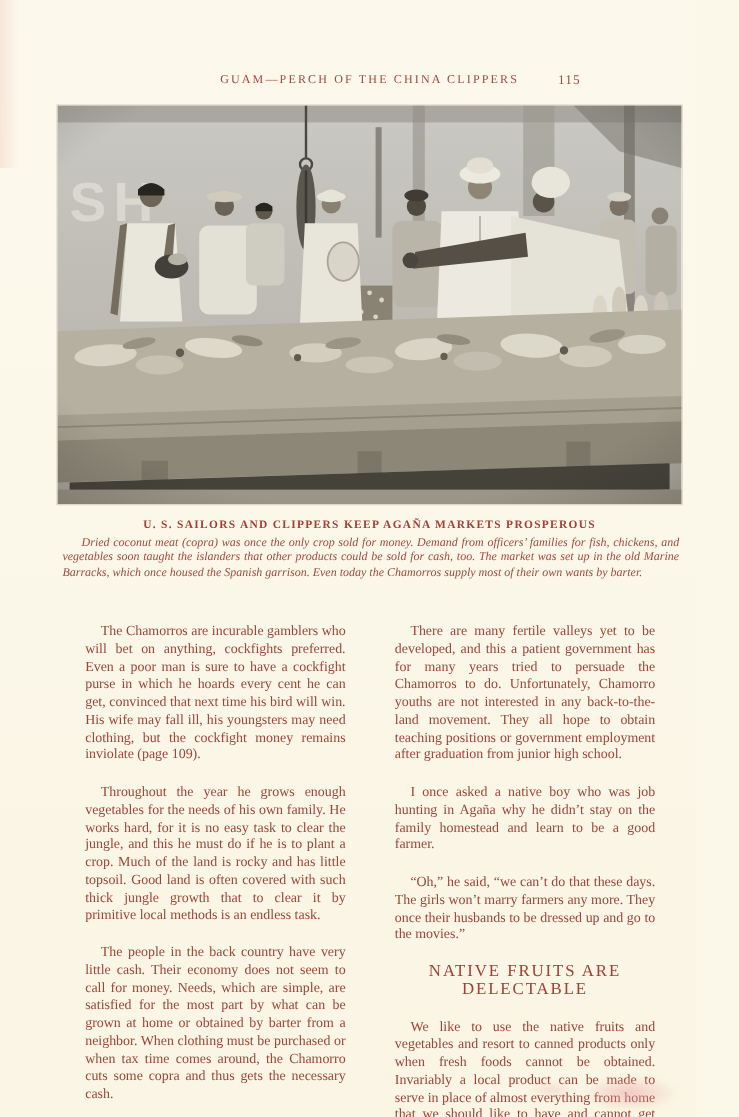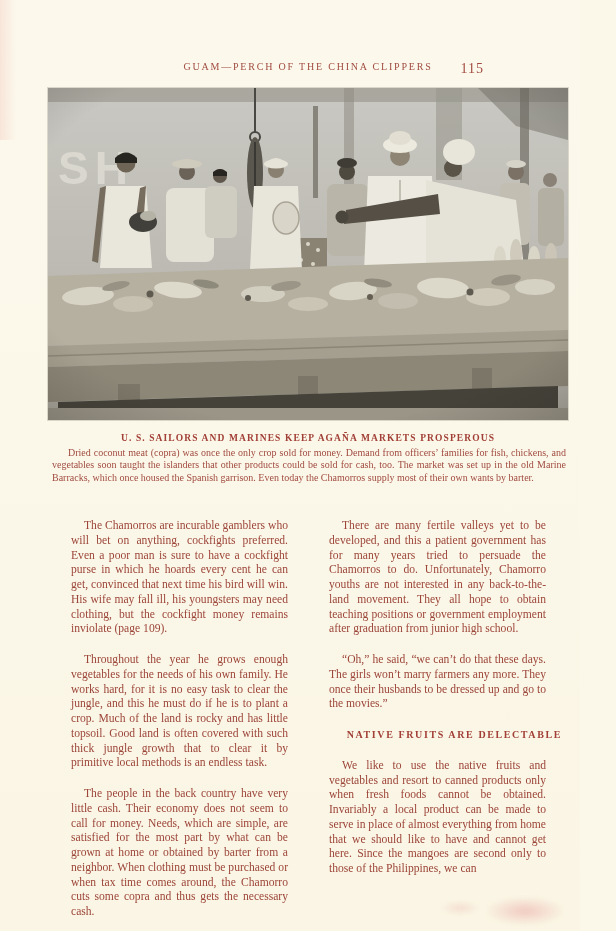--- a/index.html
+++ b/index.html
@@ -33,21 +33,21 @@
     pointer-events: none;
   }
   .running-head {
     position: absolute; top: 61px; left: 48px; width: 520px;
     text-align: center;
     font-size: 10px; letter-spacing: 1.8px;
     color: #a14b40;
   }
   .folio {
     position: absolute; top: 61px; right: 96px;
-    font-size: 14px; letter-spacing: 1px;
+    font-size: 11px; letter-spacing: 1px;
     color: #a14b40;
   }
   .photo {
     position: absolute; top: 88px; left: 48px; width: 520px; height: 332px;
     margin: 0; padding: 0;
     box-shadow: 0 0 0 1px rgba(120,115,100,0.25);
   }
   .photo svg { display: block; width: 520px; height: 332px; }
   .credit {
     position: absolute; top: 421px; left: 48px; width: 518px;
@@ -60,36 +60,37 @@
     text-align: center;
     font-size: 9.5px; font-weight: bold; letter-spacing: 1.1px;
     color: #a23f36;
   }
   .caption-desc {
     position: absolute; top: 447px; left: 52px; width: 514px;
     margin: 0;
     font-size: 10px; line-height: 12.4px;
     text-align: justify; text-indent: 16px;
     color: #a14b40;
+    font-style: italic;
   }
   .columns {
     position: absolute; top: 503px; left: 55px; width: 507px;
     display: flex; gap: 9px;
   }
   .col {
     width: 249px;
     font-size: 11.6px; line-height: 14.75px;
     text-align: justify;
     color: #9c4539;
   }
   .col p { margin: 16px; text-indent: 13px; }
   .section-heading {
     margin: 9px 0 7px 0;
-    text-align: right;
-    font-size: 10px; font-weight: bold; letter-spacing: 1.6px;
+    text-align: center;
+    font-size: 14px; font-weight: normal; letter-spacing: 1.6px;
     color: #a23f36;
   }
 </style>
 </head>
 <body>
 
 <div class="page">
 
   <div class="edge-left"></div>
 
@@ -239,32 +240,33 @@
         <rect x="424" y="280" width="20" height="48" fill="#7c7668"></rect>
         <polygon points="10,314 510,298 510,320 10,331" fill="#45423a"></polygon>
         <rect x="0" y="320" width="520" height="12" fill="#9b9588"></rect>
       </g>
 
       <rect x="0" y="0" width="520" height="332" fill="url(#vignette)"></rect>
     </svg>
   </figure>
 
 
-  <div class="caption-title">U. S. SAILORS AND MARINES KEEP AGAÑA MARKETS PROSPEROUS</div>
+  <div class="caption-title">U. S. SAILORS AND CLIPPERS KEEP AGAÑA MARKETS PROSPEROUS</div>
 
   <p class="caption-desc">Dried coconut meat (copra) was once the only crop sold for money. Demand from officers’ families for fish, chickens, and vegetables soon taught the islanders that other products could be sold for cash, too. The market was set up in the old Marine Barracks, which once housed the Spanish garrison. Even today the Chamorros supply most of their own wants by barter.</p>
 
   <div class="columns">
     <div class="col">
       <p>The Chamorros are incurable gamblers who will bet on anything, cockfights preferred. Even a poor man is sure to have a cockfight purse in which he hoards every cent he can get, convinced that next time his bird will win. His wife may fall ill, his youngsters may need clothing, but the cockfight money remains inviolate (page 109).</p>
       <p>Throughout the year he grows enough vegetables for the needs of his own family. He works hard, for it is no easy task to clear the jungle, and this he must do if he is to plant a crop. Much of the land is rocky and has little topsoil. Good land is often covered with such thick jungle growth that to clear it by primitive local methods is an endless task.</p>
       <p>The people in the back country have very little cash. Their economy does not seem to call for money. Needs, which are simple, are satisfied for the most part by what can be grown at home or obtained by barter from a neighbor. When clothing must be purchased or when tax time comes around, the Chamorro cuts some copra and thus gets the necessary cash.</p>
     </div>
     <div class="col">
       <p>There are many fertile valleys yet to be developed, and this a patient government has for many years tried to persuade the Chamorros to do. Unfortunately, Chamorro youths are not interested in any back-to-the-land movement. They all hope to obtain teaching positions or government employment after graduation from junior high school.</p>
+      <p>I once asked a native boy who was job hunting in Agaña why he didn’t stay on the family homestead and learn to be a good farmer.</p>
       <p>“Oh,” he said, “we can’t do that these days. The girls won’t marry farmers any more. They once their husbands to be dressed up and go to the movies.”</p>
       <h3 class="section-heading">NATIVE FRUITS ARE DELECTABLE</h3>
       <p>We like to use the native fruits and vegetables and resort to canned products only when fresh foods cannot be obtained. Invariably a local product can be made to serve in place of almost everything from home that we should like to have and cannot get here. Since the mangoes are second only to those of the Philippines, we can</p>
     </div>
   </div>
 
   <div class="smudge-br2"></div>
   <div class="smudge-br"></div>
 
 </div>

